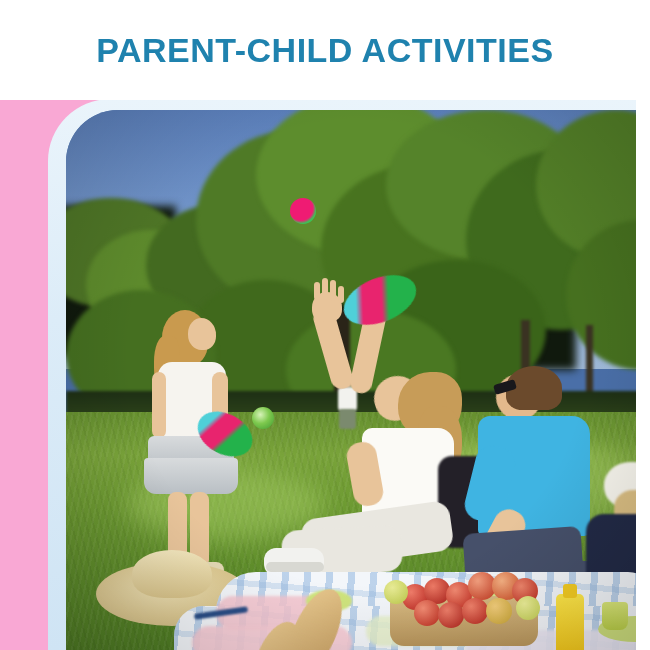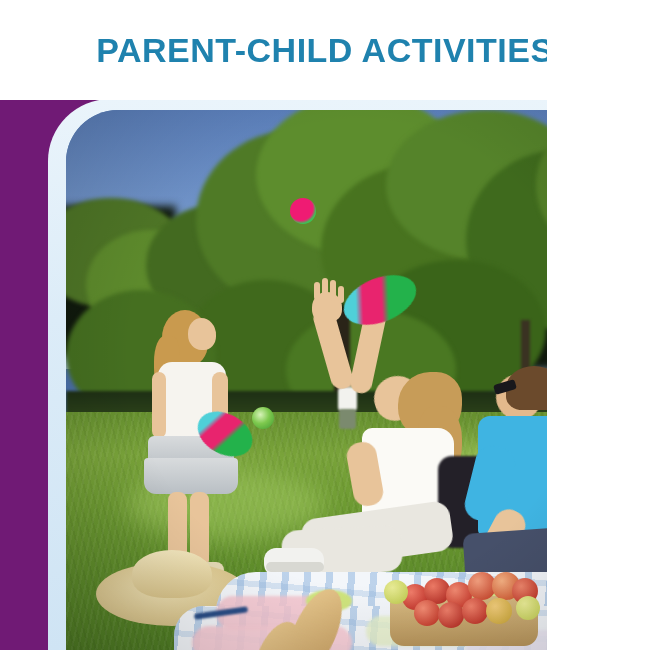--- a/index.html
+++ b/index.html
@@ -1,17 +1,17 @@
 <!DOCTYPE html>
 <html><head>
 <meta charset="utf-8">
 <style>
   html,body{margin:0;padding:0;background:#ffffff;}
   body{width:650px;height:650px;overflow:hidden;font-family:"Liberation Sans",sans-serif;}
-  #root{position:relative;width:547px;height:650px;background:#701a75;overflow:hidden;}
+  #root{position:relative;width:622px;height:650px;background:#f9a8d4;overflow:hidden;padding-left:14px;}
 
   
   .title-bar{position:absolute;left:0;top:0;width:650px;height:100px;display:flex;align-items:center;justify-content:center;background:#ffffff;z-index:40;}
   .title-text{font-family:"Liberation Sans",sans-serif;font-weight:700;font-size:34px;letter-spacing:0.5px;color:#1f82ae;white-space:nowrap;}
 
   
   .photo-frame{position:absolute;left:48px;top:99px;width:602px;height:551px;
         background:linear-gradient(180deg,#eaf4fb 0%,#dcecf8 40%,#cfe4f4 100%);
         border-top-left-radius:62px;overflow:hidden;z-index:10;}
   .photo{position:absolute;left:18px;top:11px;width:584px;height:540px;

